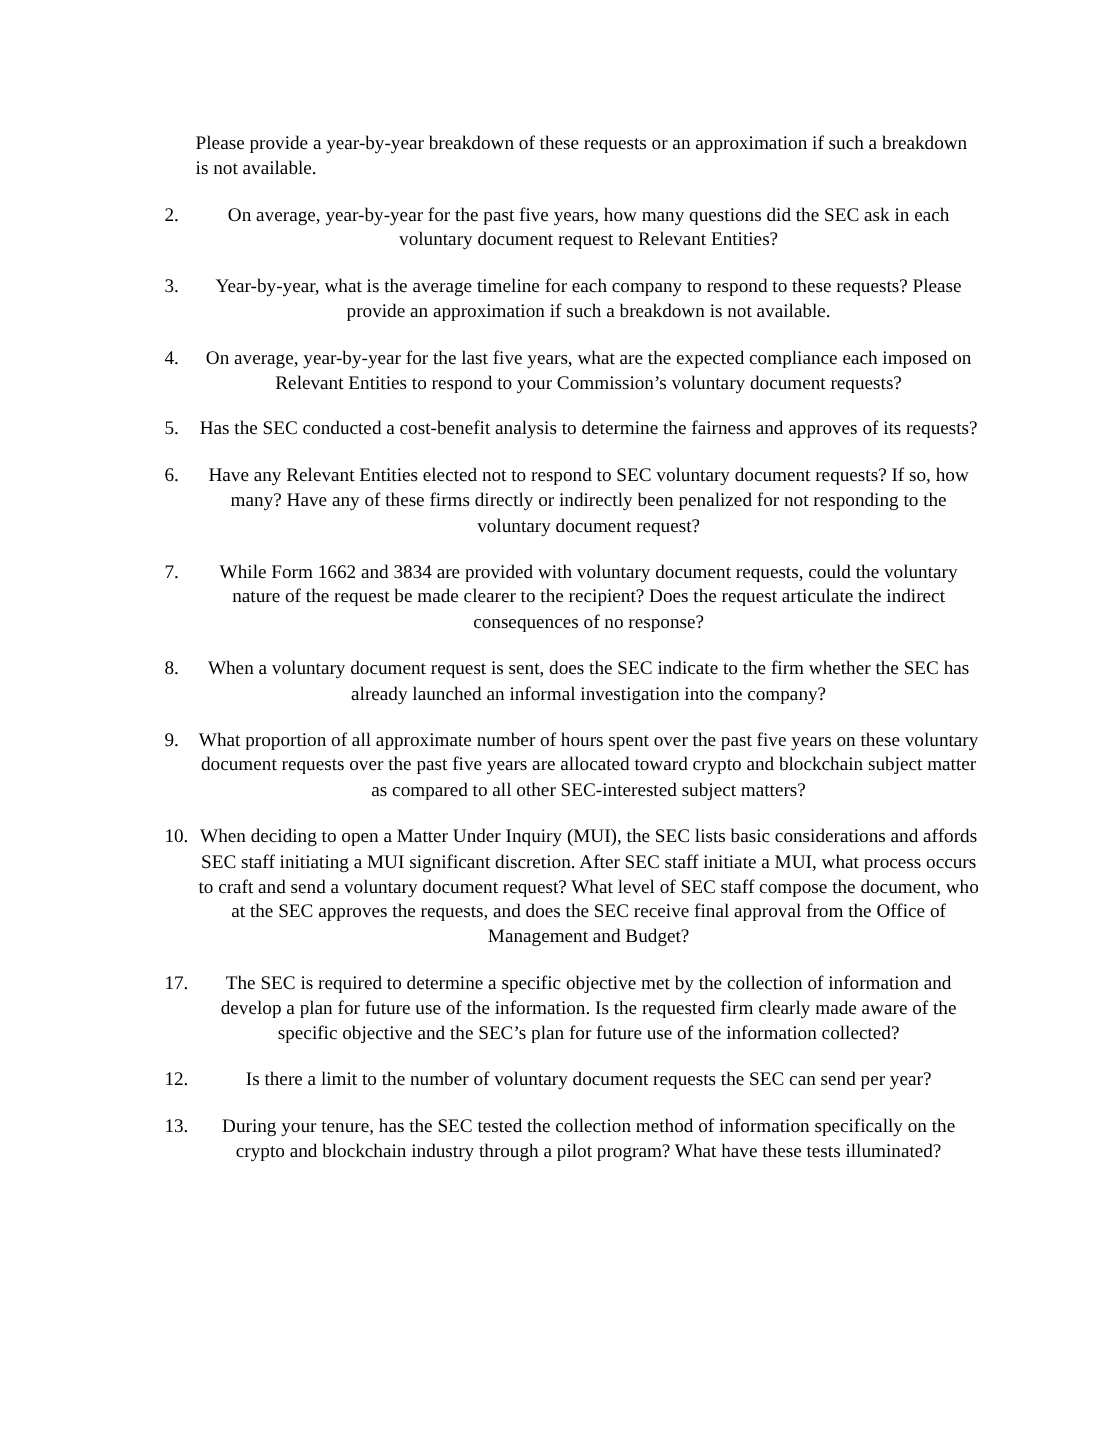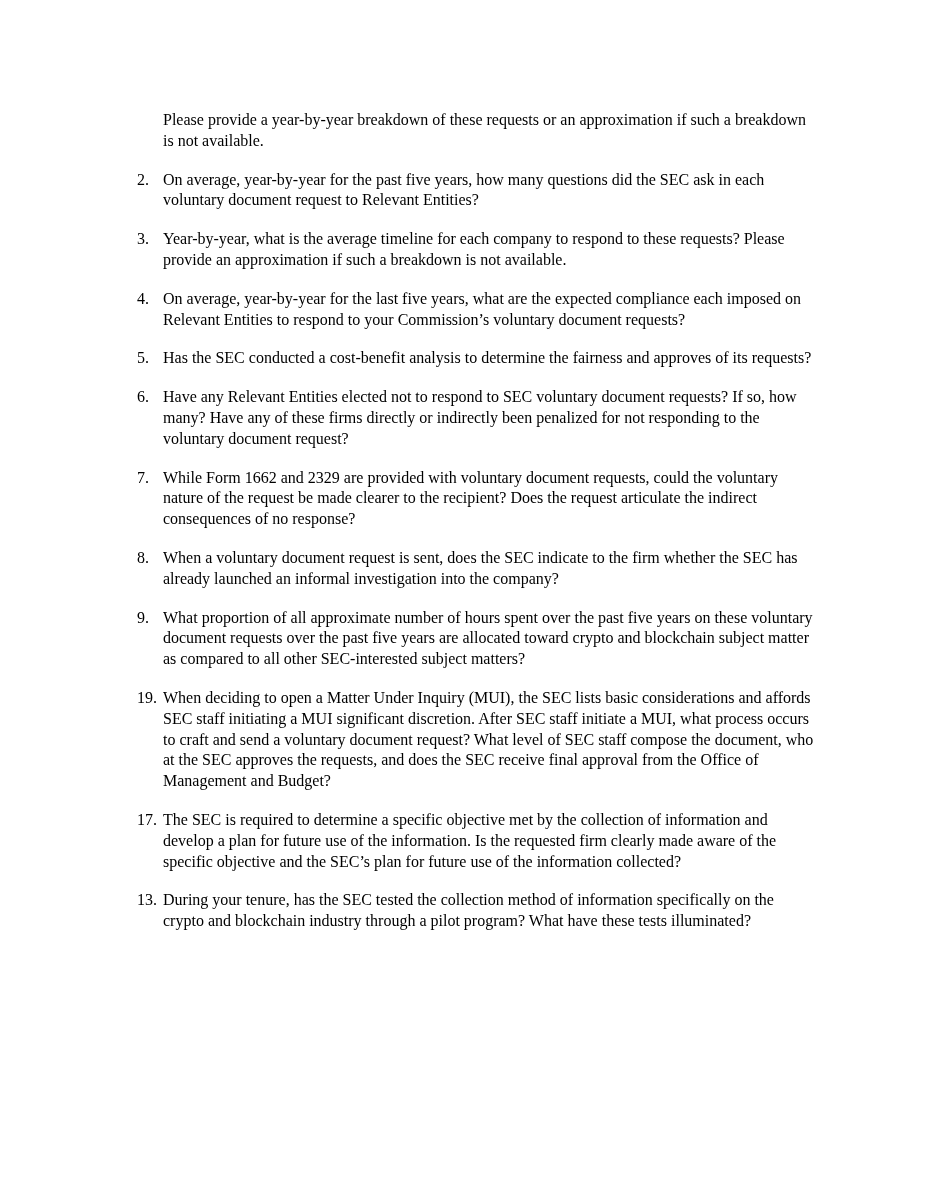--- a/index.html
+++ b/index.html
@@ -34,20 +34,21 @@
   .item:last-child {
     margin-bottom: 12px;
     font-family: Liberation Serif, serif;
   }
   .num {
     flex: 0 0 26px;
     width: 26px;
   }
   .text {
     flex: 1;
+    text-align: center;
   }
 </style>
 </head>
 <body>
 
 <div class="page">
   <div class="content">
 
     <p class="intro">Please provide a year-by-year breakdown of these requests or an approximation if such a breakdown is not available.</p>
 
@@ -71,43 +72,47 @@
       <span class="text">Has the SEC conducted a cost-benefit analysis to determine the fairness and approves of its requests?</span>
     </div>
 
     <div class="item">
       <span class="num">6.</span>
       <span class="text">Have any Relevant Entities elected not to respond to SEC voluntary document requests? If so, how many? Have any of these firms directly or indirectly been penalized for not responding to the voluntary document request?</span>
     </div>
 
     <div class="item">
       <span class="num">7.</span>
-      <span class="text">While Form 1662 and 2329 are provided with voluntary document requests, could the voluntary nature of the request be made clearer to the recipient? Does the request articulate the indirect consequences of no response?</span>
+      <span class="text">While Form 1662 and 3834 are provided with voluntary document requests, could the voluntary nature of the request be made clearer to the recipient? Does the request articulate the indirect consequences of no response?</span>
     </div>
 
     <div class="item">
       <span class="num">8.</span>
       <span class="text">When a voluntary document request is sent, does the SEC indicate to the firm whether the SEC has already launched an informal investigation into the company?</span>
     </div>
 
     <div class="item">
       <span class="num">9.</span>
       <span class="text">What proportion of all approximate number of hours spent over the past five years on these voluntary document requests over the past five years are allocated toward crypto and blockchain subject matter as compared to all other SEC-interested subject matters?</span>
     </div>
 
     <div class="item">
-      <span class="num">19.</span>
+      <span class="num">10.</span>
       <span class="text">When deciding to open a Matter Under Inquiry (MUI), the SEC lists basic considerations and affords SEC staff initiating a MUI significant discretion. After SEC staff initiate a MUI, what process occurs to craft and send a voluntary document request? What level of SEC staff compose the document, who at the SEC approves the requests, and does the SEC receive final approval from the Office of Management and Budget?</span>
     </div>
 
     <div class="item">
       <span class="num">17.</span>
       <span class="text">The SEC is required to determine a specific objective met by the collection of information and develop a plan for future use of the information. Is the requested firm clearly made aware of the specific objective and the SEC’s plan for future use of the information collected?</span>
     </div>
 
+    <div class="item">
+      <span class="num">12.</span>
+      <span class="text">Is there a limit to the number of voluntary document requests the SEC can send per year?</span>
+    </div>
 
     <div class="item">
       <span class="num">13.</span>
       <span class="text">During your tenure, has the SEC tested the collection method of information specifically on the crypto and blockchain industry through a pilot program? What have these tests illuminated?</span>
     </div>
 
   </div>
 </div>
 
 </body></html>

